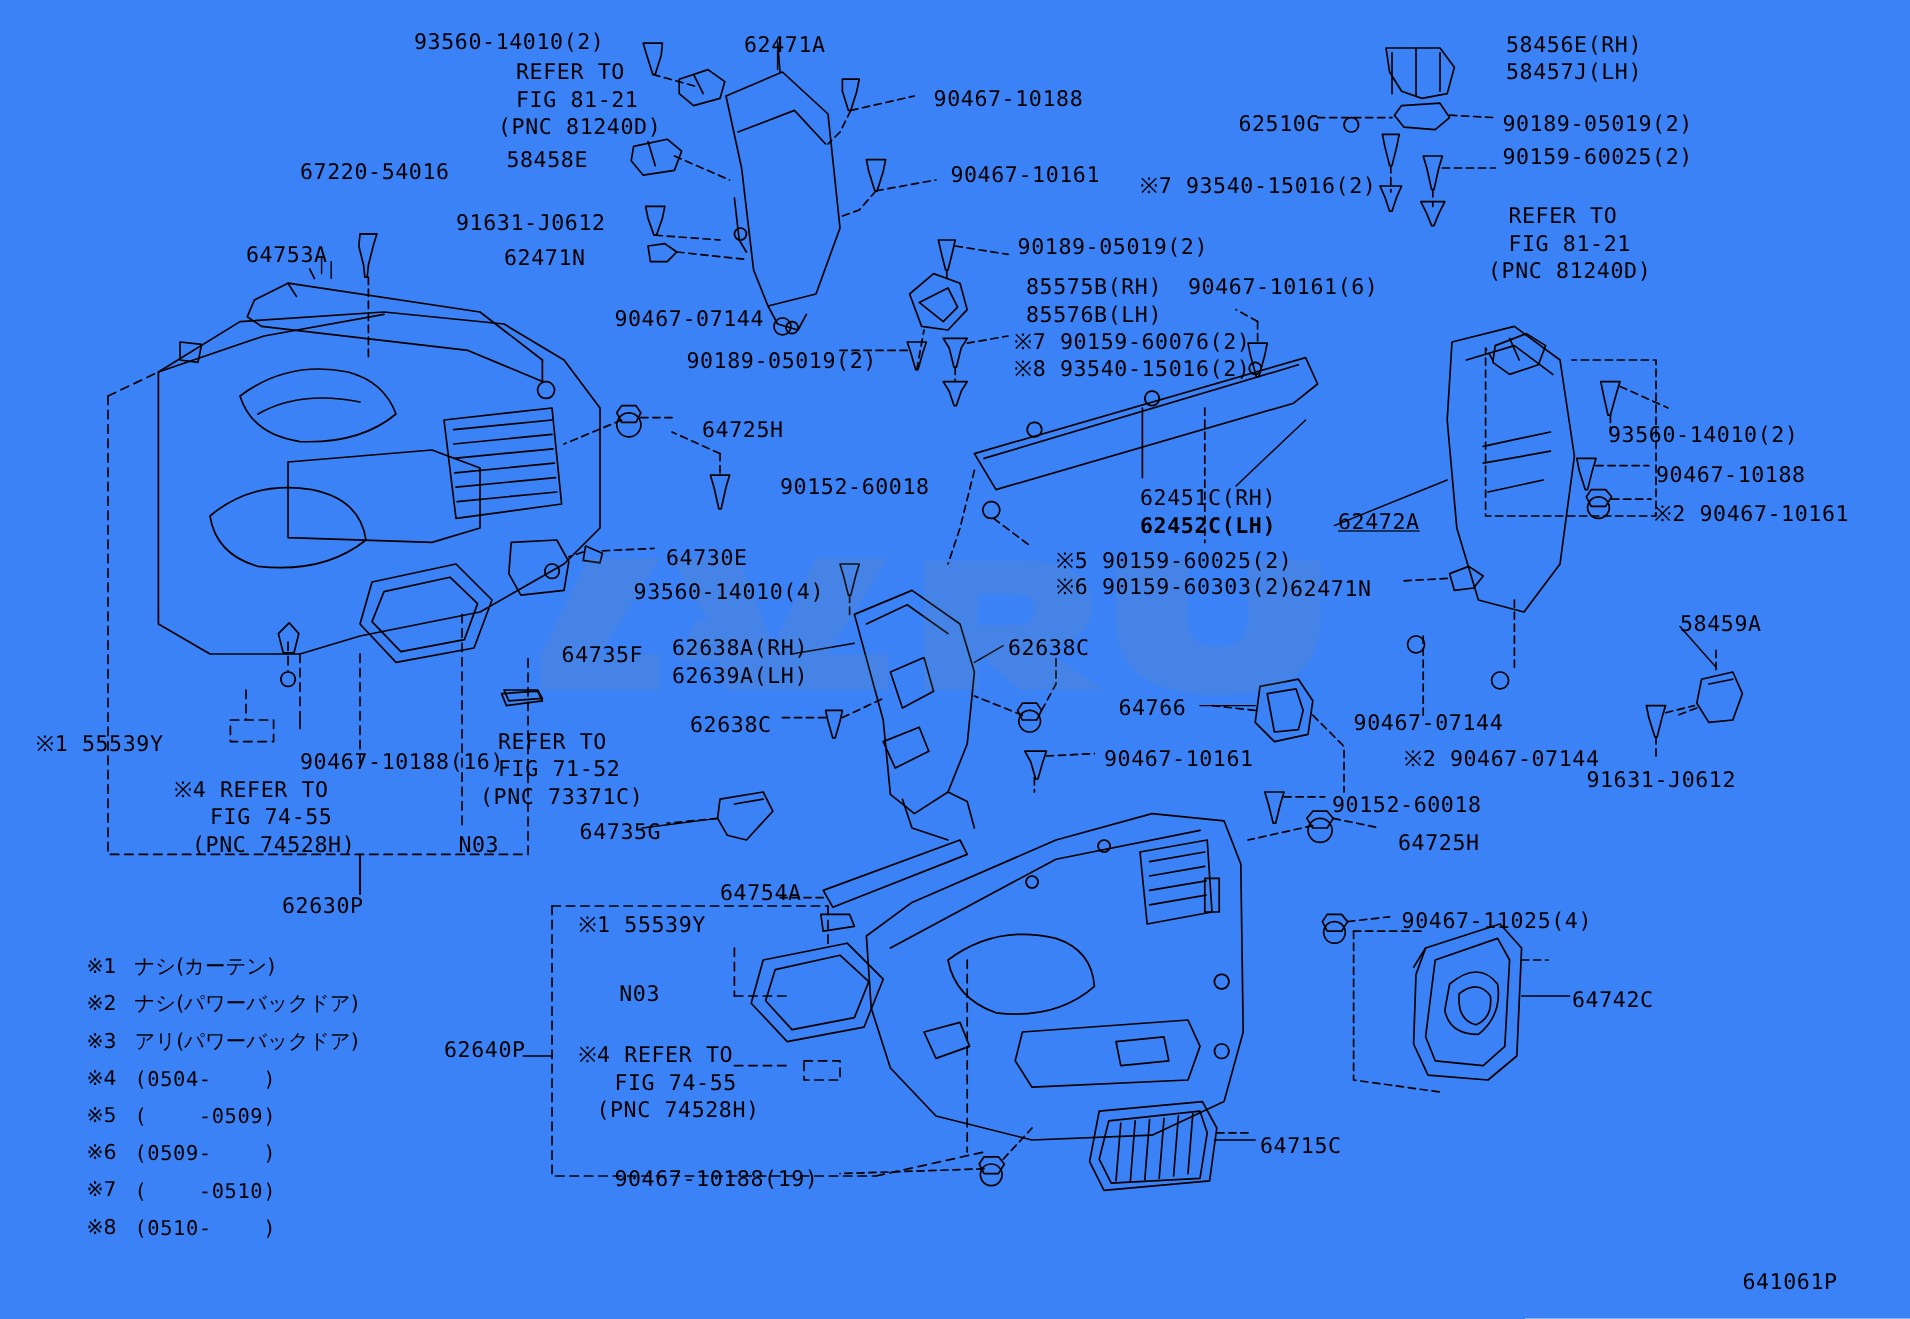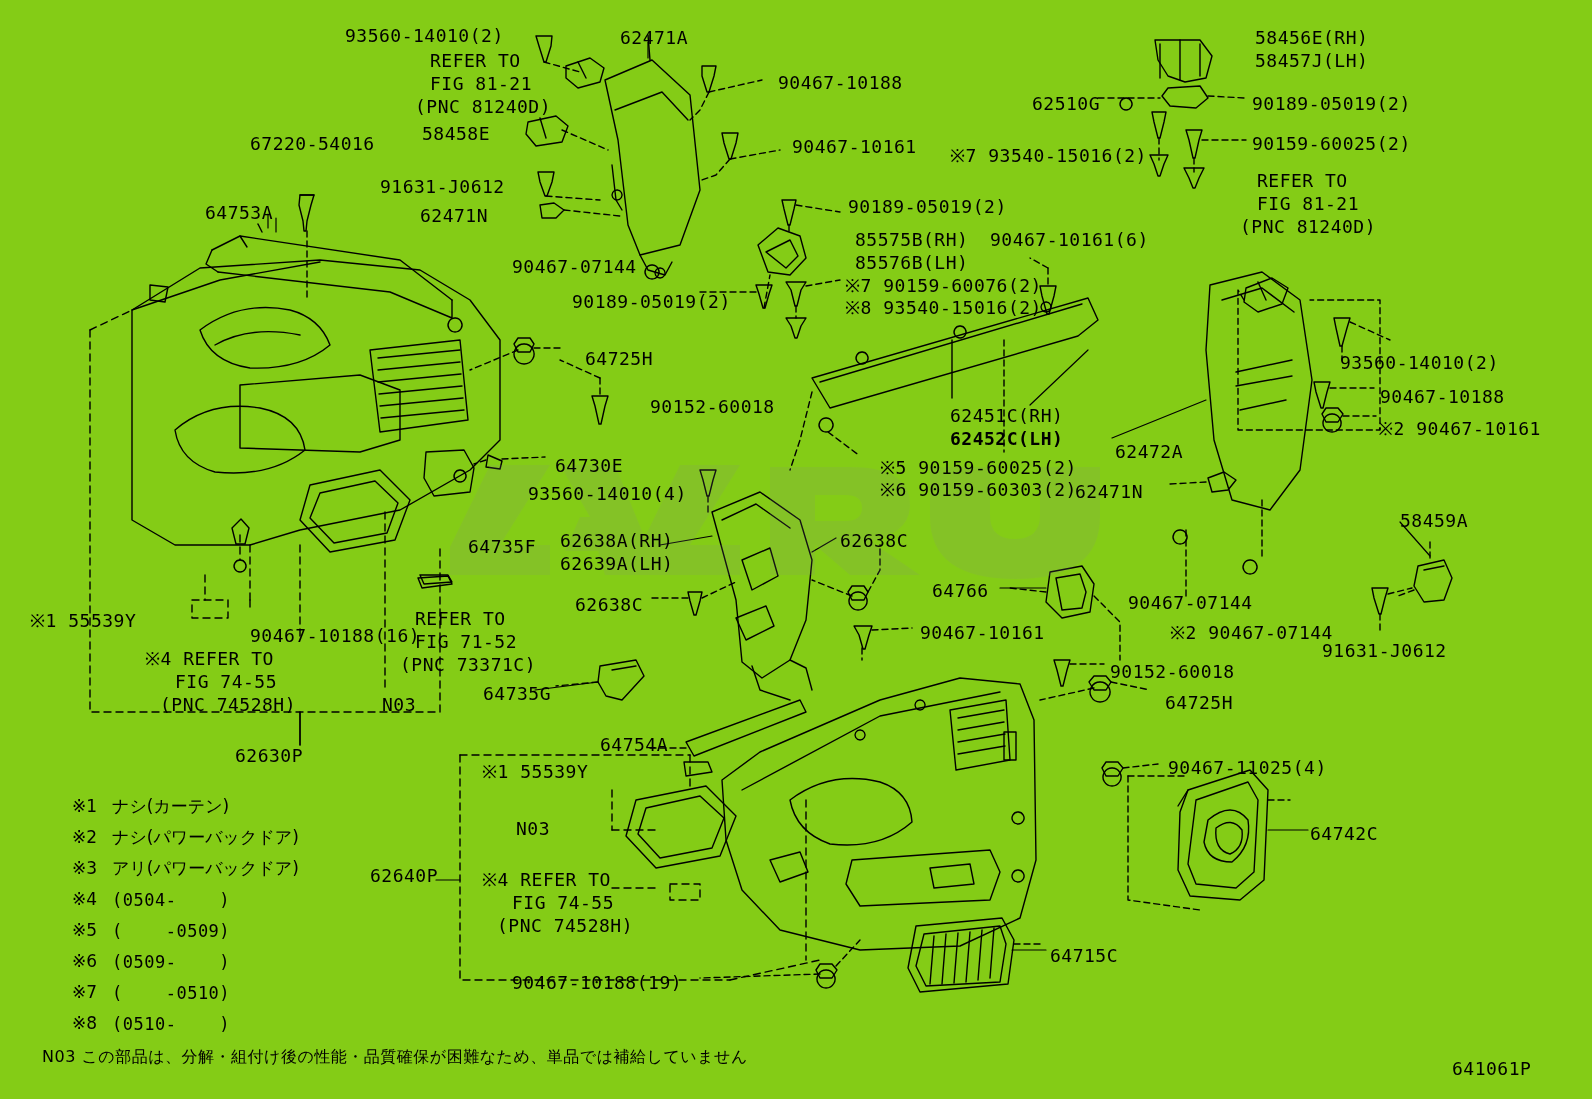--- a/index.html
+++ b/index.html
@@ -4,21 +4,21 @@
 <style>
   html, body {
     margin: 0;
     padding: 0;
     background: #ffffff;
   }
   #page {
     position: relative;
     width: 1592px;
     height: 1099px;
-    background: #84cc16;
+    background: #3b82f6;
     font-family: "Liberation Sans", sans-serif;
     overflow: hidden;
   }
   .lbl {
     position: absolute;
     font-family: "DejaVu Sans Mono", monospace;
     font-size: 18px;
     letter-spacing: 0.5px;
     color: #000000;
     white-space: pre;
@@ -419,21 +419,21 @@
   <div class="lbl" style="left:415px; top:96px;">(PNC 81240D)</div>
   <div class="lbl" style="left:620px; top:27px;">62471A</div>
   <div class="lbl" style="left:778px; top:72px;">90467-10188</div>
   <div class="lbl" style="left:1255px; top:27px;">58456E(RH)</div>
   <div class="lbl" style="left:1255px; top:50px;">58457J(LH)</div>
   <div class="lbl" style="left:1032px; top:93px;">62510G</div>
   <div class="lbl" style="left:1252px; top:93px;">90189-05019(2)</div>
   <div class="lbl" style="left:250px; top:133px;">67220-54016</div>
   <div class="lbl" style="left:422px; top:123px;">58458E</div>
   <div class="lbl" style="left:792px; top:136px;">90467-10161</div>
-  <div class="lbl" style="left:1252px; top:133px;">90159-60025(2)</div>
+  <div class="lbl" style="left:1252px; top:121px;">90159-60025(2)</div>
   <div class="lbl" style="left:950px; top:145px;">※7 93540-15016(2)</div>
   <div class="lbl" style="left:380px; top:176px;">91631-J0612</div>
   <div class="lbl" style="left:420px; top:205px;">62471N</div>
   <div class="lbl" style="left:205px; top:202px;">64753A</div>
   <div class="lbl" style="left:1257px; top:170px;">REFER TO</div>
   <div class="lbl" style="left:1257px; top:193px;">FIG 81-21</div>
   <div class="lbl" style="left:1240px; top:216px;">(PNC 81240D)</div>
   <div class="lbl" style="left:848px; top:196px;">90189-05019(2)</div>
   <div class="lbl" style="left:855px; top:229px;">85575B(RH)</div>
   <div class="lbl" style="left:855px; top:252px;">85576B(LH)</div>
@@ -441,21 +441,21 @@
   <div class="lbl" style="left:512px; top:256px;">90467-07144</div>
   <div class="lbl" style="left:845px; top:275px;">※7 90159-60076(2)</div>
   <div class="lbl" style="left:845px; top:297px;">※8 93540-15016(2)</div>
   <div class="lbl" style="left:572px; top:291px;">90189-05019(2)</div>
   <div class="lbl" style="left:585px; top:348px;">64725H</div>
   <div class="lbl" style="left:1340px; top:352px;">93560-14010(2)</div>
   <div class="lbl" style="left:650px; top:396px;">90152-60018</div>
   <div class="lbl" style="left:1380px; top:386px;">90467-10188</div>
   <div class="lbl" style="left:950px; top:405px;">62451C(RH)</div>
   <div class="lbl" style="left:950px; top:428px;font-weight:bold;">62452C(LH)</div>
-  <div class="lbl" style="left:1115px; top:441px;">62472A</div>
+  <div class="lbl" style="left:1115px; top:425px;text-decoration:underline;">62472A</div>
   <div class="lbl" style="left:1378px; top:418px;">※2 90467-10161</div>
   <div class="lbl" style="left:555px; top:455px;">64730E</div>
   <div class="lbl" style="left:528px; top:483px;">93560-14010(4)</div>
   <div class="lbl" style="left:880px; top:457px;text-align:right;">※5 90159-60025(2)</div>
   <div class="lbl" style="left:880px; top:479px;">※6 90159-60303(2)</div>
   <div class="lbl" style="left:1075px; top:481px;">62471N</div>
   <div class="lbl" style="left:1400px; top:510px;">58459A</div>
   <div class="lbl" style="left:428px; top:536px;margin-left:40px;">64735F</div>
   <div class="lbl" style="left:560px; top:530px;">62638A(RH)</div>
   <div class="lbl" style="left:560px; top:553px;">62639A(LH)</div>
@@ -503,16 +503,15 @@
     <div class="lbl jp" style="left:72px; top:919px;">※5</div>
     <div class="lbl code" style="left:112px; top:920px;">(    -0509)</div>
     <div class="lbl jp" style="left:72px; top:950px;">※6</div>
     <div class="lbl code" style="left:112px; top:951px;">(0509-    )</div>
     <div class="lbl jp" style="left:72px; top:981px;">※7</div>
     <div class="lbl code" style="left:112px; top:982px;">(    -0510)</div>
     <div class="lbl jp" style="left:72px; top:1012px;">※8</div>
     <div class="lbl code" style="left:112px; top:1013px;">(0510-    )</div>
   </div>
 
-  <div class="lbl note" style="left:42px; top:1046px;">N03 この部品は、分解・組付け後の性能・品質確保が困難なため、単品では補給していません</div>
   <div class="lbl" style="left:1452px; top:1058px;">641061P</div>
 
 </div>
 
 </body></html>

